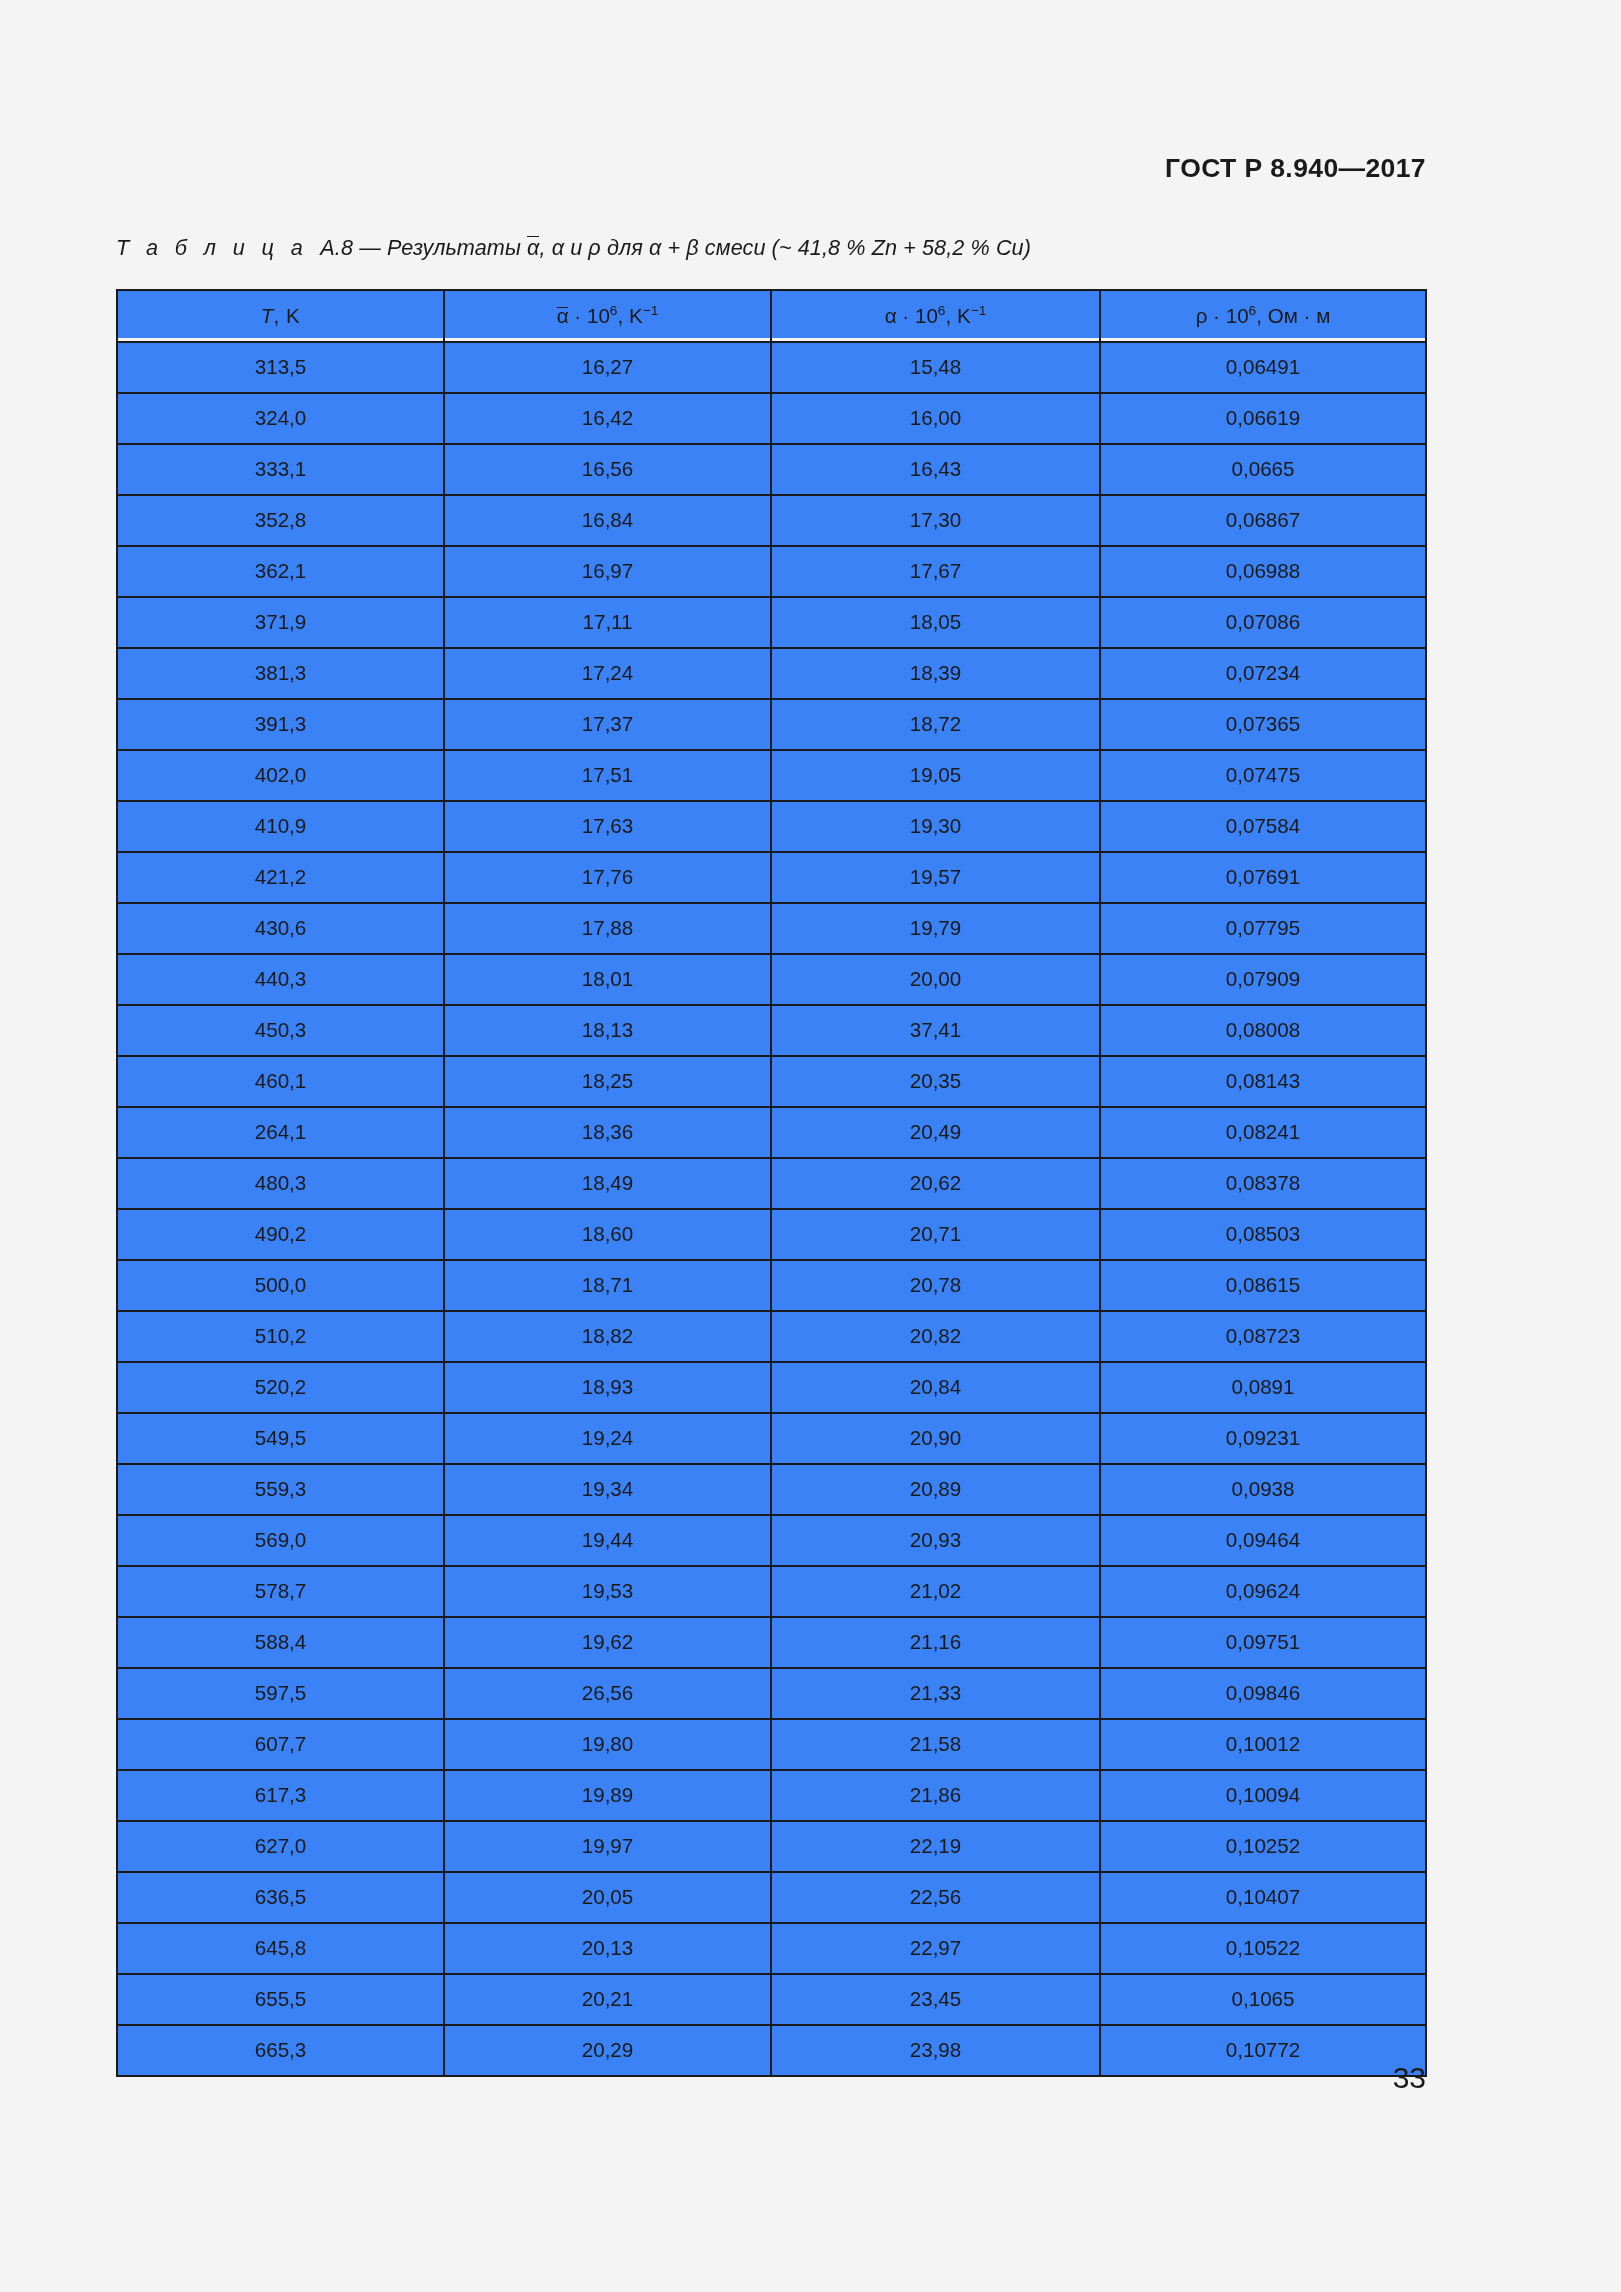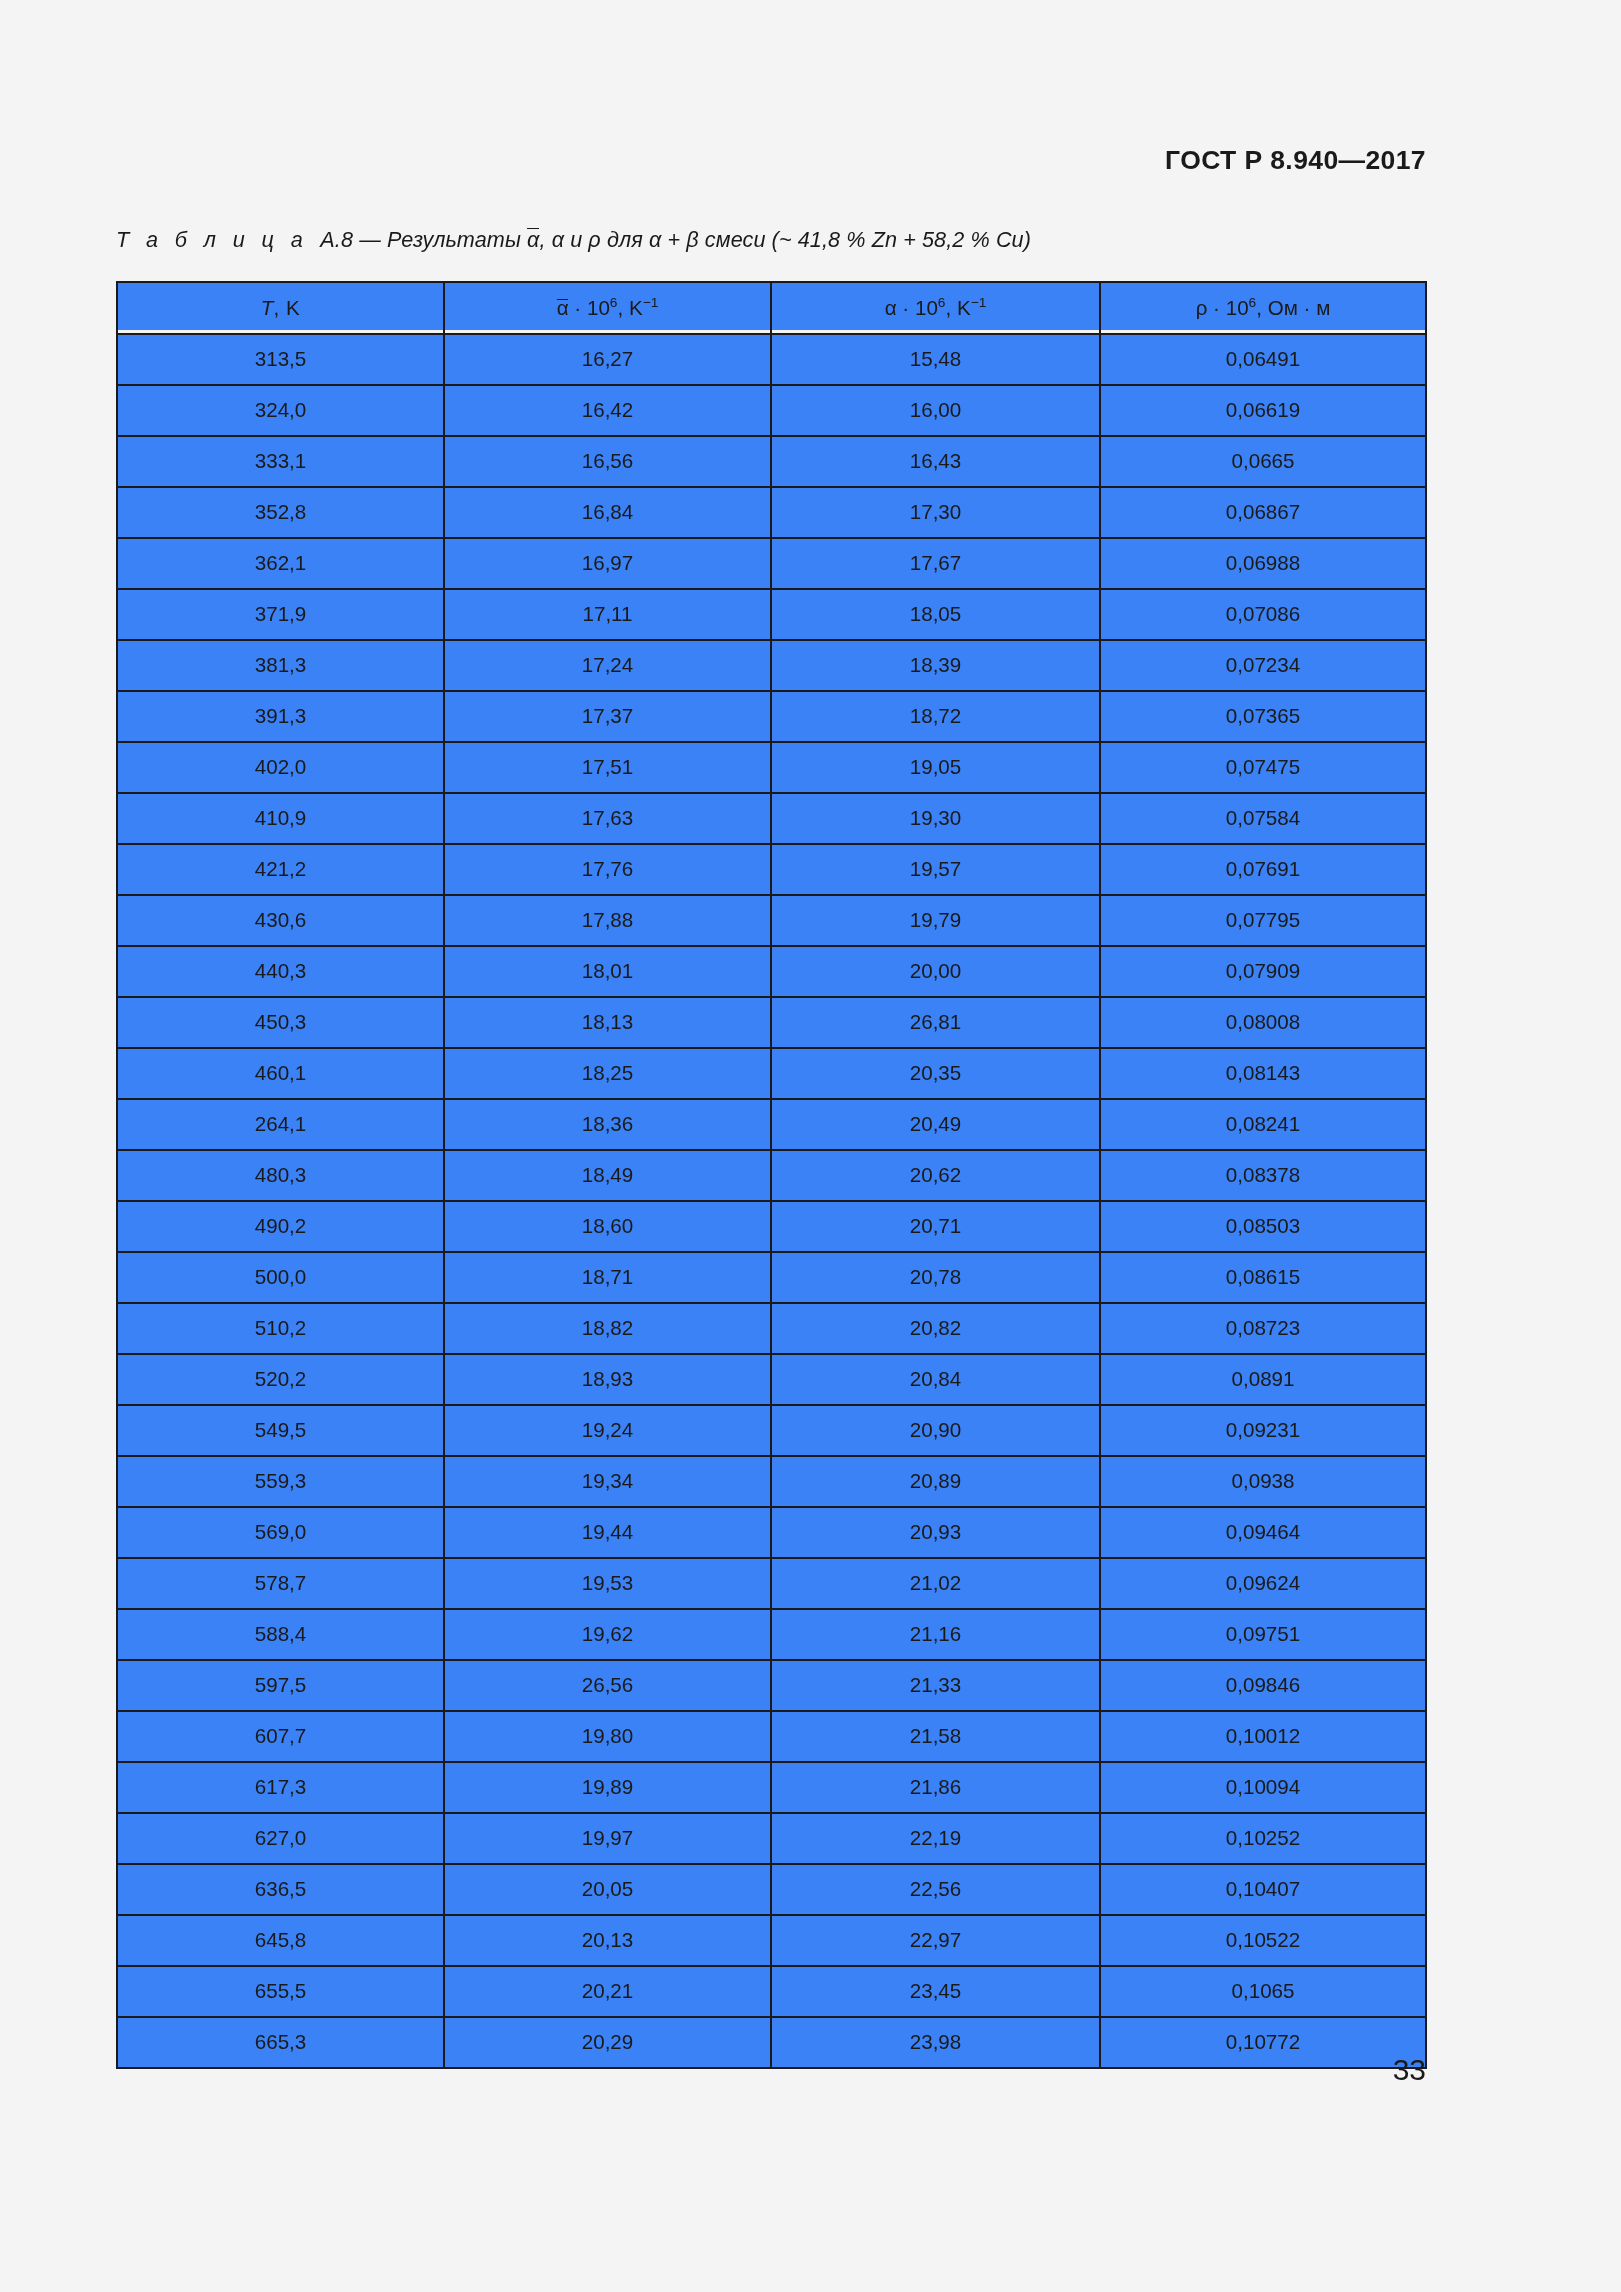--- a/index.html
+++ b/index.html
@@ -14,20 +14,21 @@
     font-family: "Liberation Sans", sans-serif;
     color: #1a1a1a;
     position: relative;
     overflow: hidden;
     -webkit-font-smoothing: antialiased;
   }
 
   .page {
     position: absolute;
     inset: 0;
+    margin-top: 8px;
   }
 
   
   .doc-header {
     position: absolute;
     top: 145px;
     right: 195px;
     font-size: 26.5px;
     font-weight: bold;
     letter-spacing: 0.4px;
@@ -237,21 +238,21 @@
           </tr>
           <tr>
             <td>440,3</td>
             <td>18,01</td>
             <td>20,00</td>
             <td>0,07909</td>
           </tr>
           <tr>
             <td>450,3</td>
             <td>18,13</td>
-            <td>26,81</td>
+            <td>37,41</td>
             <td>0,08008</td>
           </tr>
           <tr>
             <td>460,1</td>
             <td>18,25</td>
             <td>20,35</td>
             <td>0,08143</td>
           </tr>
           <tr>
             <td>264,1</td>

